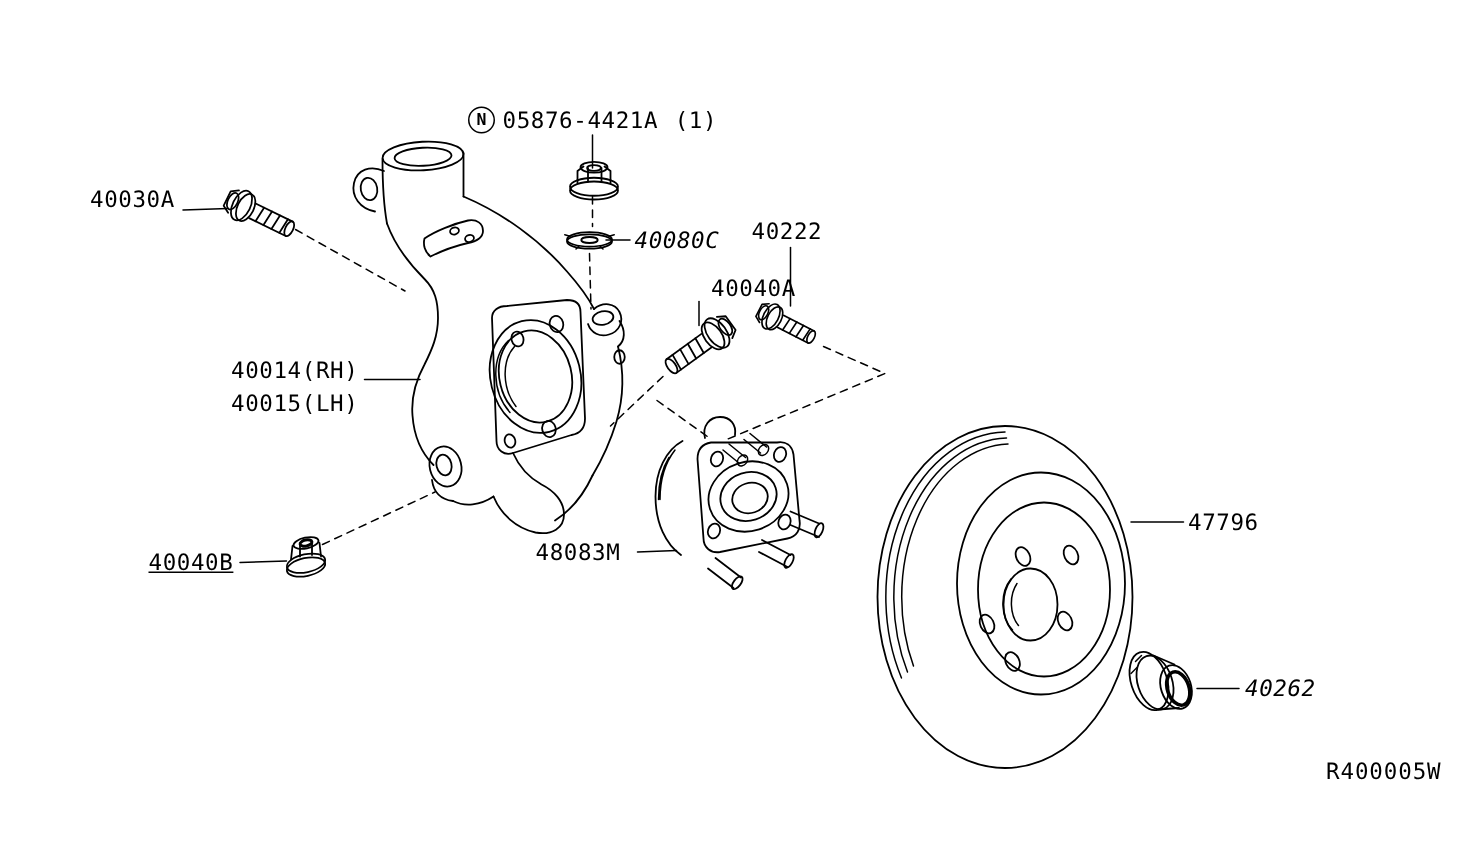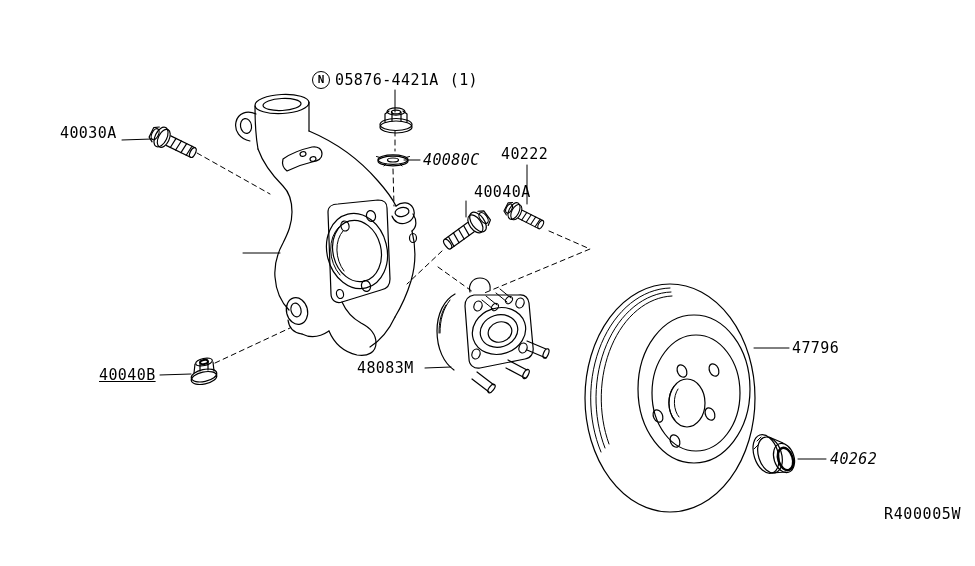--- a/index.html
+++ b/index.html
@@ -188,20 +188,24 @@
     <span class="n-circle">N</span>
       <span>05876-4421A</span>
       <span class="qty">(1)</span>
   </div>
 
   <div class="callout" style="left:60px;top:124px;">40030A</div>
   <div class="callout" style="left:423px;top:151px;font-style:italic;">40080C</div>
   <div class="callout" style="left:501px;top:145px;">40222</div>
   <div class="callout" style="left:432px;top:183px;margin-left:42px;">40040A</div>
 
+  <div class="callout two-line" style="left:154px;top:236px;">
+    <div>40014(RH)</div>
+    <div>40015(LH)</div>
+  </div>
 
   <div class="callout" style="left:99px;top:366px;text-decoration:underline;">40040B</div>
   <div class="callout" style="left:357px;top:359px;">48083M</div>
   <div class="callout" style="left:792px;top:339px;">47796</div>
   <div class="callout" style="left:830px;top:450px;font-style:italic;">40262</div>
 
   <div id="ref-code" style="left:884px;top:505px;">R400005W</div>
 </div>
 
 </body></html>

